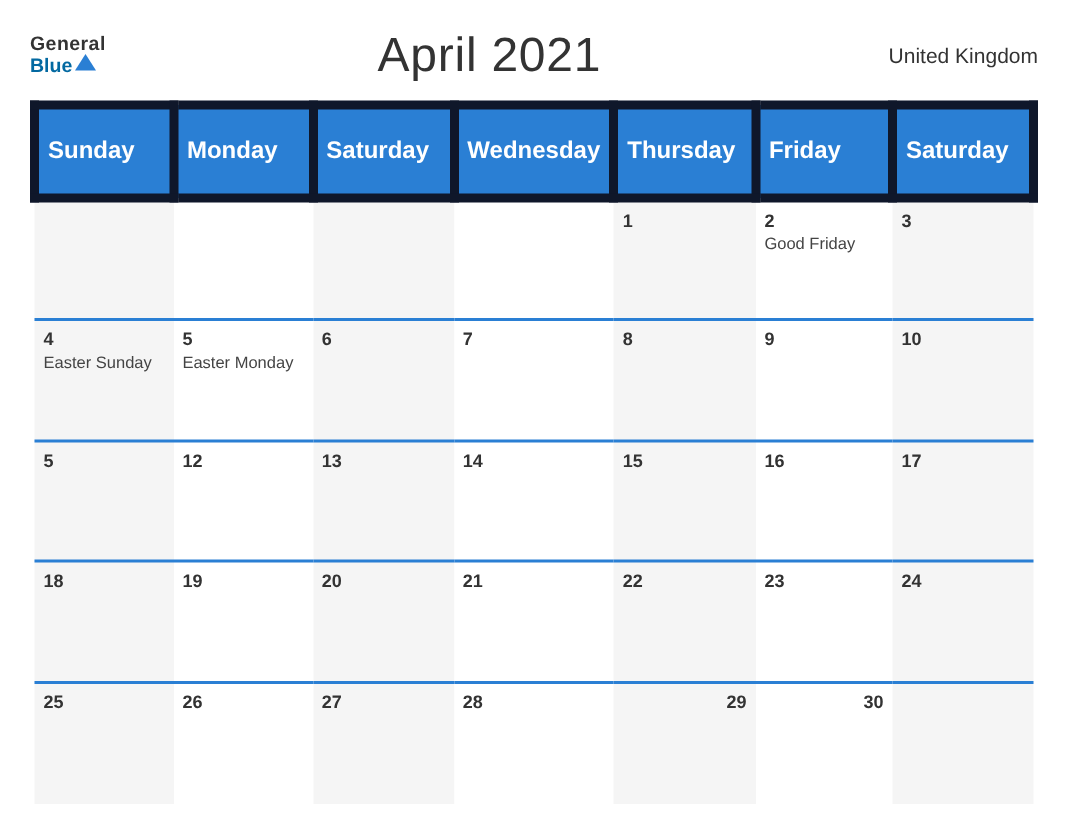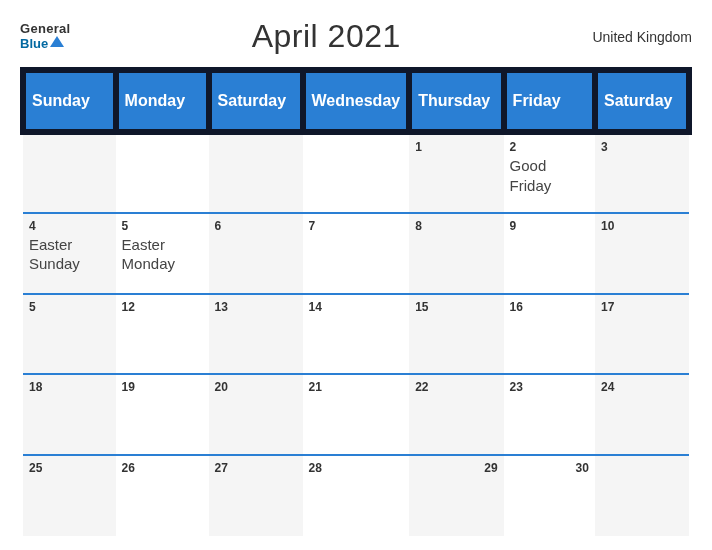--- a/index.html
+++ b/index.html
@@ -103,21 +103,21 @@
       background-color: #fff;
     }
     .day-num {
       font-size: 12px;
       font-weight: 600;
       color: #333;
       display: block;
       margin-bottom: 2px;
     }
     .day-event {
-      font-size: 15px;
+      font-size: 11px;
       color: #444;
       display: block;
       line-height: 1.3;
     }
     
     .week1 td:nth-child(1) { background: #f5f5f5; }
     .week1 td:nth-child(2) { background: #fff; }
     .week1 td:nth-child(3) { background: #f5f5f5; }
     .week1 td:nth-child(4) { background: #fff; }
     .week1 td:nth-child(5) { background: #f5f5f5; }

